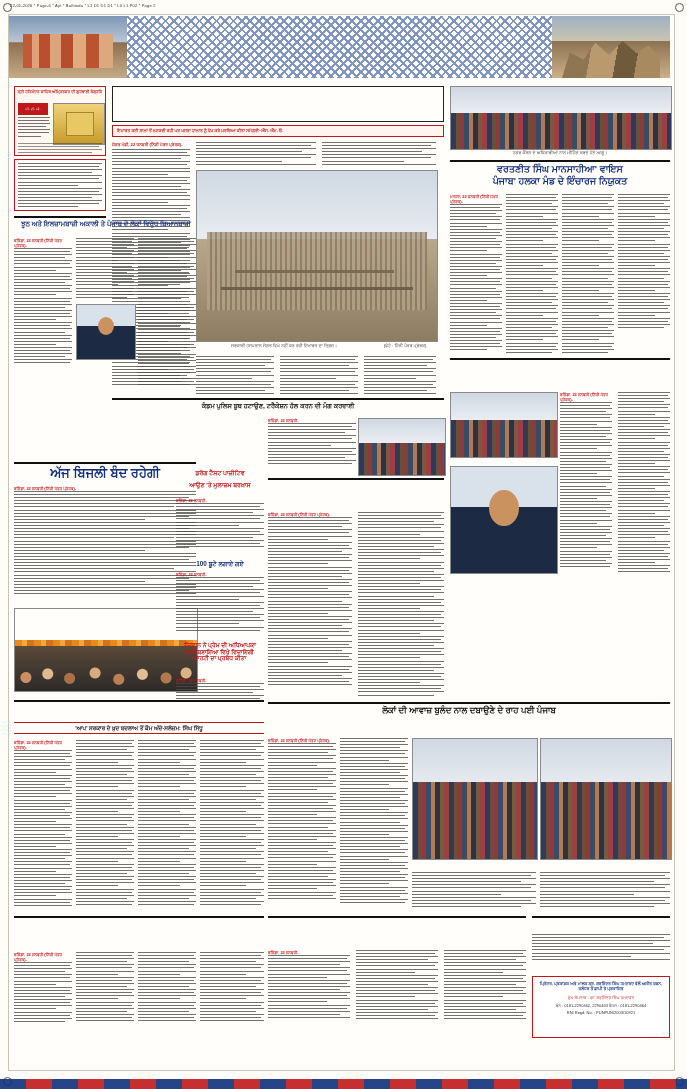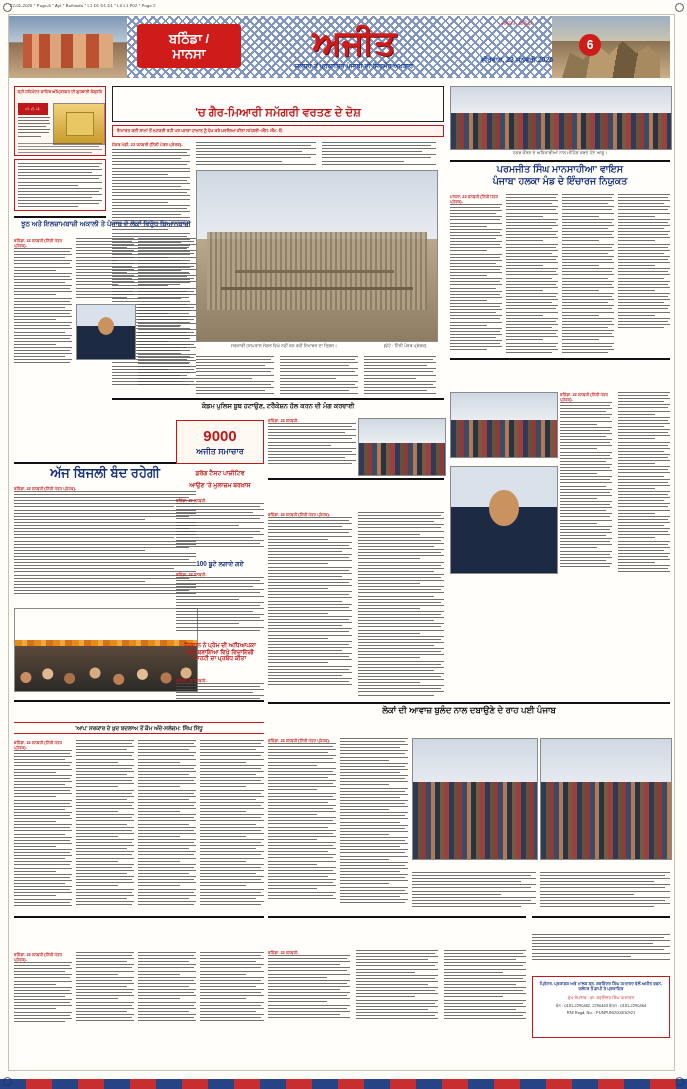--- a/index.html
+++ b/index.html
@@ -146,31 +146,20 @@
   <div class="cmark" style="right:3px;top:3px;"></div>
   <div class="cmark" style="left:3px;bottom:3px;"></div>
   <div class="cmark" style="right:3px;bottom:3px;"></div>
 
   <div class="sheet"></div>
 
   <div class="masthead">
     <div class="mh-pattern"></div>
     <div class="mh-photoL"></div>
     <div class="mh-photoR"></div>
-    <div class="mh-center">
-      <div class="mh-badge">
-        <span>ਬਠਿੰਡਾ /</span>
-        <span>ਮਾਨਸਾ</span>
-      </div>
-      <div class="mh-title">ਅਜੀਤ</div>
-      <div class="mh-sub">ਜਲੰਧਰ ਤੋਂ ਪ੍ਰਕਾਸ਼ਿਤ ਪੰਜਾਬੀ ਦੀ ਸਿਰਮੌਰ ਅਖ਼ਬਾਰ</div>
-      <div class="mh-topline">ਜਲੰਧਰ, ਬਠਿੰਡਾ</div>
-      <div class="mh-date">ਵੀਰਵਾਰ, 23 ਜਨਵਰੀ 2026</div>
-      <div class="mh-pageno">6</div>
-    </div>
   </div>
 
   <div class="blk adbox" style="left:14px;top:86px;width:92px;height:70px;">
     <div style="position:absolute;left:2px;top:2px;right:2px;font-size:4.1px;" class="ad-title">ਸ੍ਰੀ ਹਰਿਮੰਦਰ ਸਾਹਿਬ ਅੰਮ੍ਰਿਤਸਰ ਦੀ ਗੁਰਬਾਣੀ ਸੰਗ੍ਰਹਿ</div>
     <div style="position:absolute;left:3px;top:16px;width:30px;height:12px;background:#c0171a;color:#fff;font-size:3.6px;display:flex;align-items:center;justify-content:center;">ਪੀ. ਟੀ. ਸੀ.</div>
     <div class="tx" style="left:3px;top:30px;width:32px;height:22px;">
       <i class="s1"></i>
         <i class="s2"></i>
         <i class="s1"></i>
         <i class="s3"></i>
@@ -203,21 +192,20 @@
         <i class="s2"></i>
         <i class="s1"></i>
         <i class="s3"></i>
         <i class="s1"></i>
         <i class="s2"></i>
         <i class="s4"></i>
     </div>
   </div>
 
   <div class="blk" style="left:112px;top:86px;width:332px;height:36px;border:1px solid #222;">
-    <div class="hl" style="position:absolute;left:2px;right:2px;top:19px;font-size:11.5px;">'ਚ ਗੈਰ-ਮਿਆਰੀ ਸਮੱਗਰੀ ਵਰਤਣ ਦੇ ਦੋਸ਼</div>
   </div>
   <div class="blk" style="left:112px;top:125px;width:332px;height:12px;border:1px solid #c0171a;background:#fff4f0;">
     <div style="position:absolute;left:4px;right:2px;top:2px;font-size:4.3px;color:#c0171a;font-weight:bold;">ਇਮਾਰਤ ਕਈ ਸਾਲਾਂ ਤੋਂ ਲਟਕਦੀ ਰਹੀ ਪਰ ਖਸਤਾ ਹਾਲਾਤ ਨੂੰ ਵੇਖ ਕਰੇ ਖ਼ਰਚਿਆ ਕੀਤਾ ਸਮੱਗਰੀ–ਐੱਸ. ਐੱਮ. ਓ.</div>
   </div>
 
   <div class="blk" style="left:112px;top:142px;width:78px;height:250px;">
     <div style="font-size:4.2px;color:#c0171a;font-weight:bold;margin-bottom:2px;">ਸੰਗਤ ਮੰਡੀ, 22 ਜਨਵਰੀ (ਨਿੱਜੀ ਪੱਤਰ ਪ੍ਰੇਰਕ)-</div>
     <div class="tx" style="position:relative;height:236px;">
       <i class="s1"></i>
         <i class="s2"></i>
@@ -389,21 +377,21 @@
   <div class="ph" style="left:450px;top:86px;width:220px;height:62px;">
     <div class="sky"></div>
     <div class="ppl"></div>
   </div>
   <div class="blk cap" style="left:450px;top:150px;width:220px;">ਨਗਰ ਕੌਂਸਲ ਦੇ ਅਧਿਕਾਰੀਆਂ ਨਾਲ ਮੀਟਿੰਗ ਕਰਦੇ ਹੋਏ ਆਗੂ।</div>
 
   <div class="blk" style="left:450px;top:160px;width:220px;height:0;">
       <div class="dbl" style="width:220px;"></div>
     </div>
   <div class="blk" style="left:450px;top:164px;width:220px;height:26px;">
-    <div class="hl blue" style="font-size:9.5px;">ਪਰਮਜੀਤ ਸਿੰਘ ਮਾਨਸਾਹੀਆ' ਵਾਇਸ</div>
+    <div class="hl blue" style="font-size:9.5px;">ਵਰਤਣੀਤ ਸਿੰਘ ਮਾਨਸਾਹੀਆ' ਵਾਇਸ</div>
     <div class="hl blue" style="font-size:9.5px;margin-top:1px;">ਪੰਜਾਬ' ਹਲਕਾ ਮੰਡ ਦੇ ਇੰਚਾਰਜ ਨਿਯੁਕਤ</div>
   </div>
   <div class="blk" style="left:450px;top:194px;width:52px;height:160px;">
     <div style="font-size:4px;color:#c0171a;font-weight:bold;">ਮਾਨਸਾ, 22 ਜਨਵਰੀ (ਨਿੱਜੀ ਪੱਤਰ ਪ੍ਰੇਰਕ)-</div>
     <div class="tx" style="position:relative;height:148px;">
       <i class="s1"></i>
         <i class="s2"></i>
         <i class="s1"></i>
         <i class="s3"></i>
         <i class="s1"></i>
@@ -933,24 +921,20 @@
   </div>
   <div class="blk cap" style="left:14px;top:692px;width:182px;">&nbsp;</div>
 
   <div class="blk" style="left:112px;top:398px;width:332px;height:0;">
       <div class="dbl" style="width:332px;"></div>
     </div>
   <div class="blk" style="left:112px;top:402px;width:332px;height:12px;">
     <div class="hl black" style="font-size:6.6px;">ਕੰਡਮ ਪੁਲਿਸ ਬੂਥ ਹਟਾਉਣ, ਟਰੈਕੇਸ਼ਨ ਹੱਲ ਕਰਨ ਦੀ ਮੰਗ ਕਰਵਾਈ</div>
   </div>
 
-  <div class="blk adbox" style="left:176px;top:420px;width:88px;height:44px;">
-    <div class="ad-title" style="position:absolute;left:0;right:0;top:6px;font-size:15px;">9000</div>
-    <div class="ad-sub" style="position:absolute;left:0;right:0;top:26px;font-size:8px;">ਅਜੀਤ ਸਮਾਚਾਰ</div>
-  </div>
 
   <div class="blk" style="left:268px;top:418px;width:88px;height:52px;">
     <div style="font-size:4px;color:#c0171a;font-weight:bold;">ਬਠਿੰਡਾ, 22 ਜਨਵਰੀ-</div>
     <div class="tx" style="position:relative;height:42px;">
       <i class="s1"></i>
         <i class="s2"></i>
         <i class="s1"></i>
         <i class="s3"></i>
         <i class="s1"></i>
         <i class="s2"></i>

